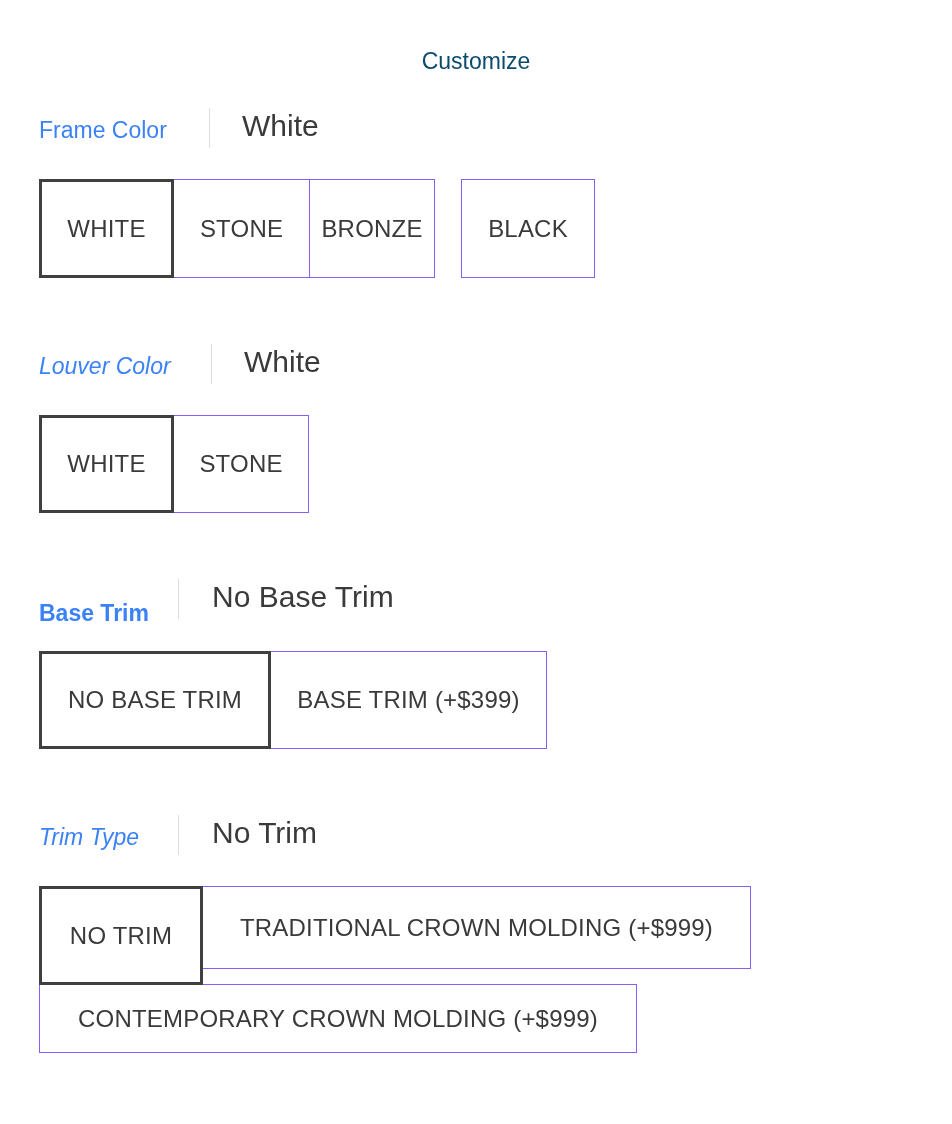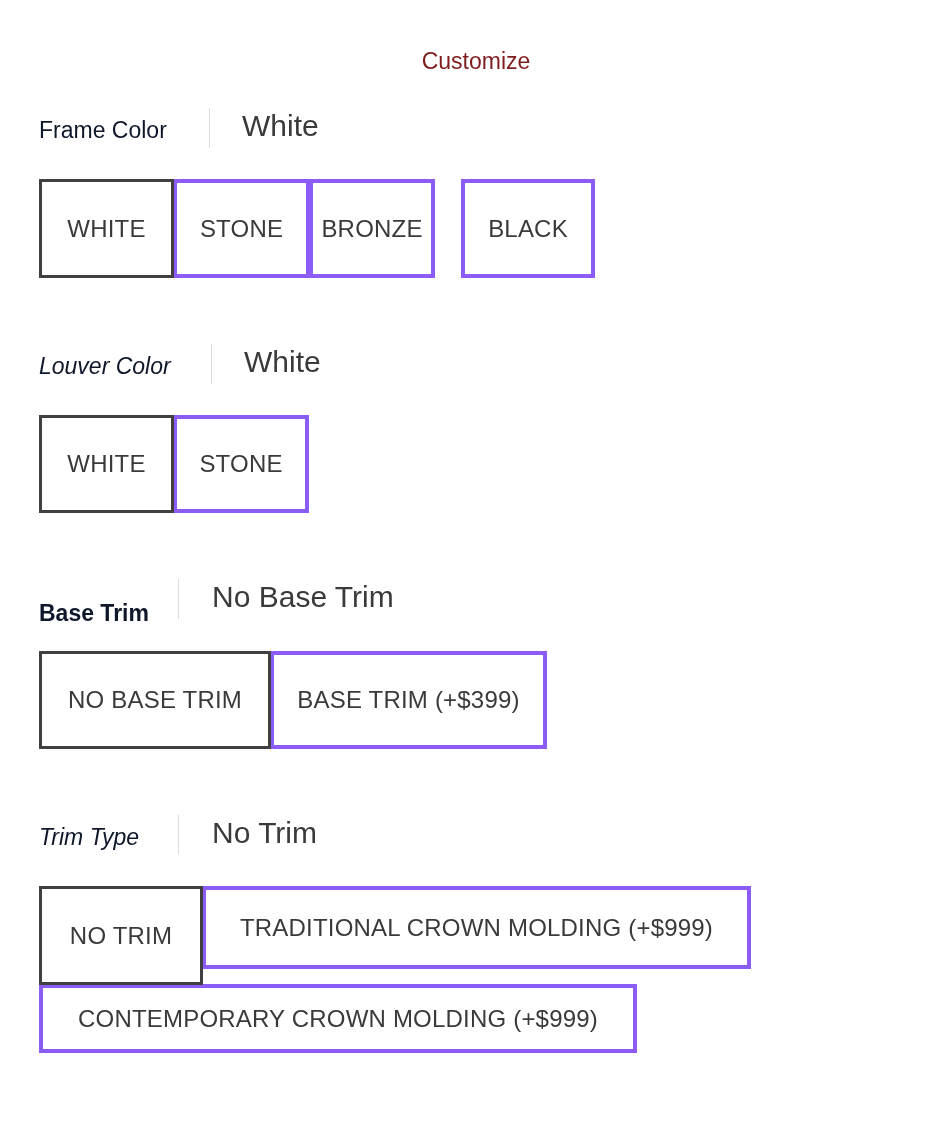--- a/index.html
+++ b/index.html
@@ -3,36 +3,36 @@
   <meta charset="utf-8">
   <style>
     html, body { margin: 0; padding: 0; background: #ffffff; }
     body {
       width: 952px; height: 1124px; position: relative; overflow: hidden;
       font-family: "Liberation Sans", "DejaVu Sans", sans-serif;
       color: #3f3f3f;
     }
     .title {
       position: absolute; top: 48px; left: 0; width: 952px; text-align: center;
-      font-size: 23px; color: #7f1d1d;
+      font-size: 23px; color: #0c4a6e;
     }
     .section { position: absolute; left: 39px; }
     .head { position: relative; height: 60px; }
     .head .label {
-      position: absolute; left: 0; font-size: 23px; color: #0f172a; white-space: nowrap;
+      position: absolute; left: 0; font-size: 23px; color: #3b82f6; white-space: nowrap;
     }
     .head .divider {
       position: absolute; width: 1px; height: 40px; background: #dddddd;
     }
     .head .value {
       position: absolute; font-size: 30px; color: #3a3a3a; white-space: nowrap;
     }
     .opts { position: absolute; left: 0; }
     .opt {
-      position: absolute; box-sizing: border-box; border: 4px solid #8b5cf6;
+      position: absolute; box-sizing: border-box; border: 1px solid #8b5cf6;
       display: flex; align-items: center; justify-content: center;
       font-size: 24px; color: #3a3a3a; background: #fff; cursor: pointer;
       white-space: nowrap; letter-spacing: 0.2px;
     }
     .opt.selected { border: 3px solid #404040; z-index: 2; }
   </style>
 </head>
 <body>
 
 <div class="title">Customize</div>

